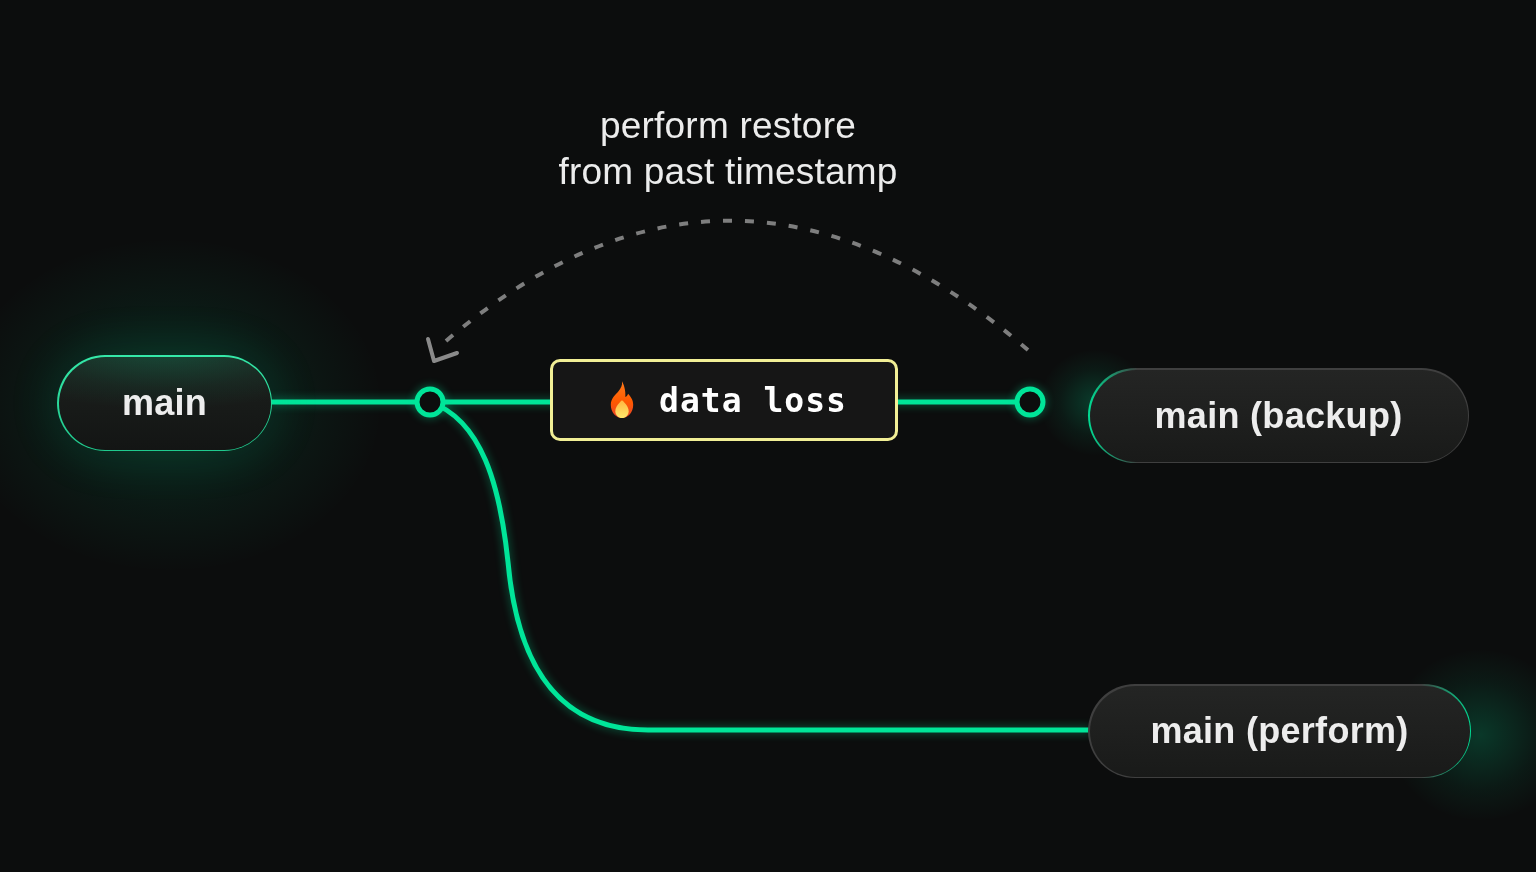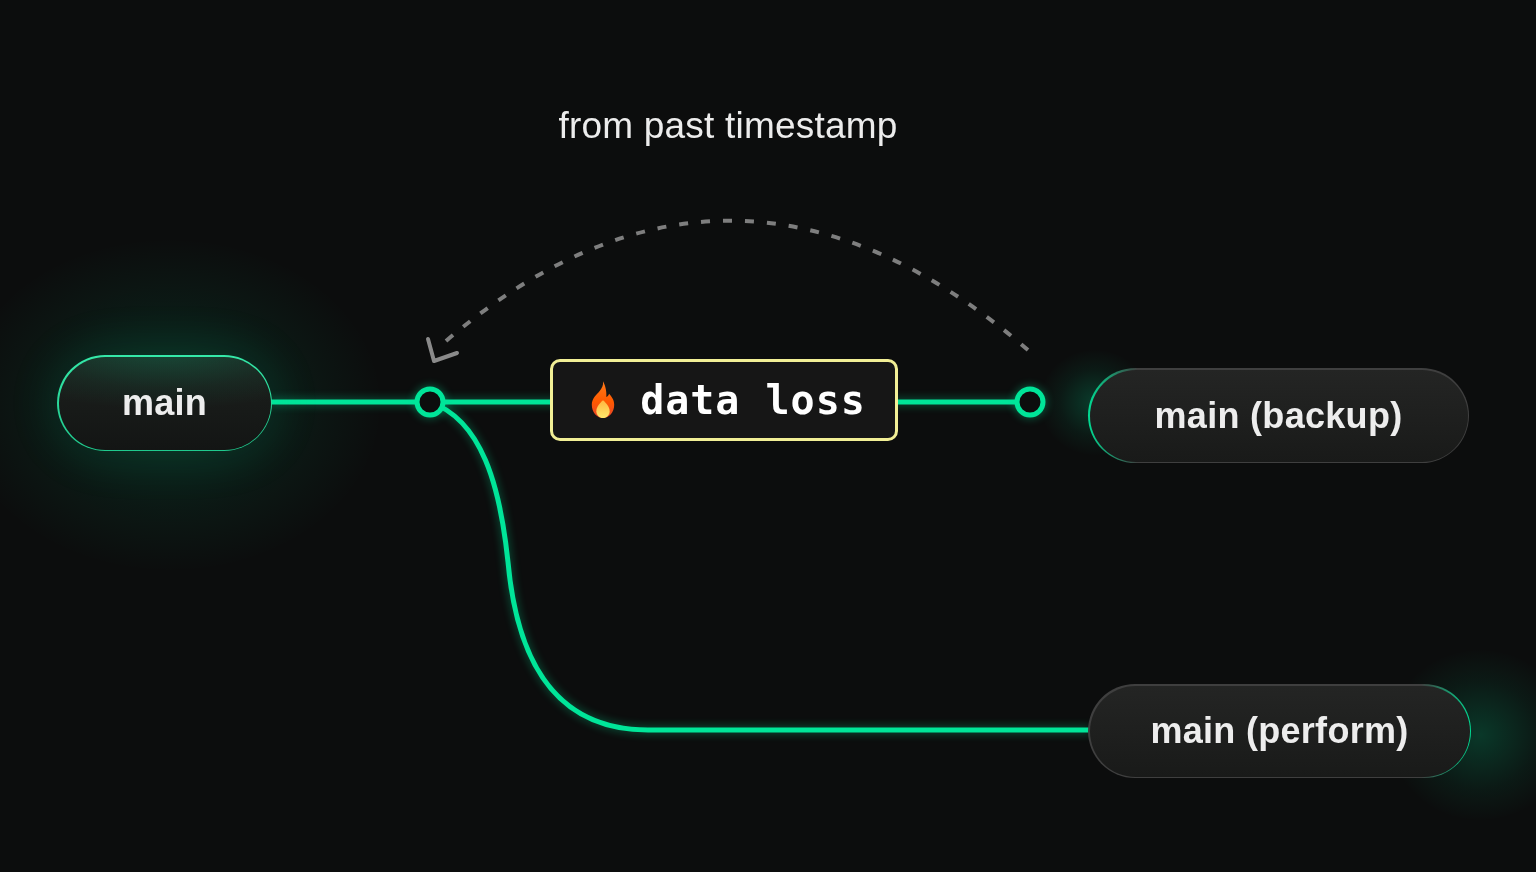--- a/index.html
+++ b/index.html
@@ -82,21 +82,21 @@
     box-sizing:border-box;
     background:#161616;
     border:3px solid #f2ef96;
     border-radius:10px;
     display:flex;align-items:center;justify-content:center;
     gap:16px;
   }
   .event-label{
     font-family:"DejaVu Sans Mono", monospace;
     font-weight:bold;
-    font-size:40px;
+    font-size:33px;
     color:#ffffff;
     letter-spacing:1px;
   }
   .fire{width:42px;height:42px;flex:0 0 auto;}
 </style>
 </head>
 <body>
 
 <div class="stage">
 
@@ -111,20 +111,21 @@
     <path class="wire" d="M430 402 C482 420 500 486 508 562 C516 650 548 730 648 730 H1090"></path>
 
     <path class="dashed" d="M446 341 Q733 96 1028 350"></path>
     <path class="chev" d="M428 339 L434 361 L457 353"></path>
 
     <circle class="node-dot" cx="430" cy="402" r="13"></circle>
     <circle class="node-dot" cx="1030" cy="402" r="13"></circle>
   </svg>
 
   <div class="annotation">
+    <div>perform restore</div>
     <div>from past timestamp</div>
   </div>
 
   <div class="pill pill-main">
     <div class="pill-inner">
       <span class="pill-label">main</span>
     </div>
   </div>
 
   <div class="event-badge">

